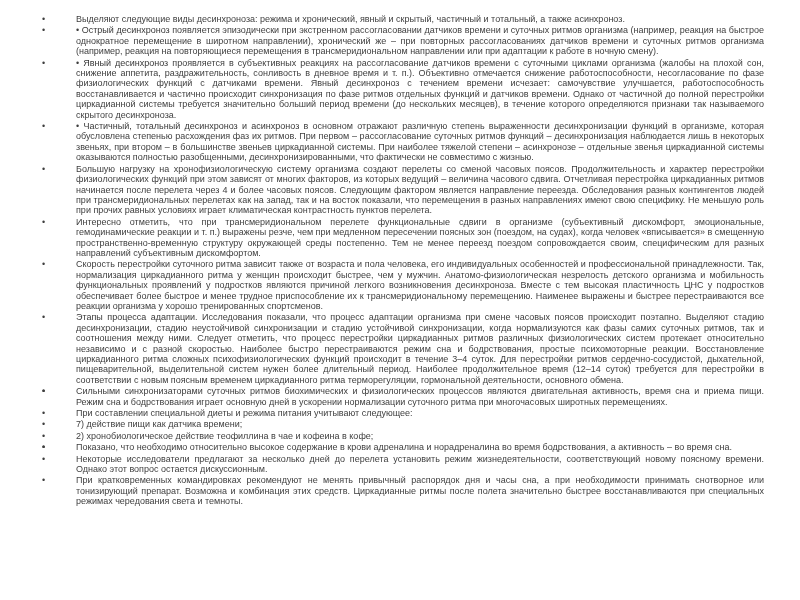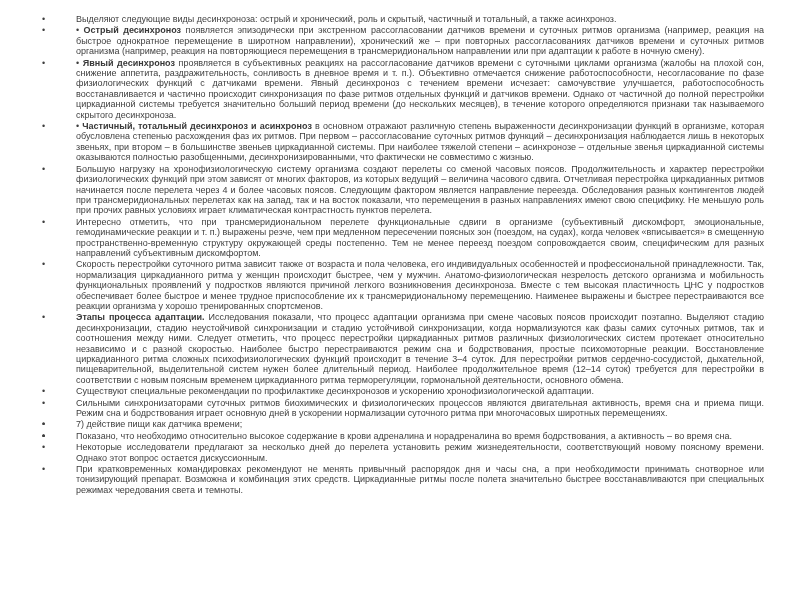--- a/index.html
+++ b/index.html
@@ -34,40 +34,40 @@
     margin: 0 0 1px 0;
   }
   li.list-item .marker {
     position: absolute;
     left: -34px;
     top: 0;
     font-size: 9px;
     color: #3e3e3e;
   }
   li.list-item b {
-    font-weight: bold;
+    font-weight: normal;
     color: #383838;
   }
 </style>
 </head>
 <body>
 
 <div class="page">
   <ul class="bullet-list" id="bullet-list">
-      <li class="list-item"><span class="marker">•</span><span><span>Выделяют следующие виды десинхроноза: острый и хронический, роль и скрытый, частичный и тотальный, а также асинхроноз.</span></span></li>
+      <li class="list-item"><span class="marker">•</span><span><span>Выделяют следующие виды десинхроноза: режима и хронический, явный и скрытый, частичный и тотальный, а также асинхроноз.</span></span></li>
       <li class="list-item"><span class="marker">•</span><span><span>• </span><b>Острый десинхроноз</b><span> появляется эпизодически при экстренном рассогласовании датчиков времени и суточных ритмов организма (например, реакция на быстрое однократное перемещение в широтном направлении), хронический же – при повторных рассогласованиях датчиков времени и суточных ритмов организма (например, реакция на повторяющиеся перемещения в трансмеридиональном направлении или при адаптации к работе в ночную смену).</span></span></li>
       <li class="list-item"><span class="marker">•</span><span><span>• </span><b>Явный десинхроноз</b><span> проявляется в субъективных реакциях на рассогласование датчиков времени с суточными циклами организма (жалобы на плохой сон, снижение аппетита, раздражительность, сонливость в дневное время и т. п.). Объективно отмечается снижение работоспособности, несогласование по фазе физиологических функций с датчиками времени. Явный десинхроноз с течением времени исчезает: самочувствие улучшается, работоспособность восстанавливается и частично происходит синхронизация по фазе ритмов отдельных функций и датчиков времени. Однако от частичной до полной перестройки циркадианной системы требуется значительно больший период времени (до нескольких месяцев), в течение которого определяются признаки так называемого скрытого десинхроноза.</span></span></li>
       <li class="list-item"><span class="marker">•</span><span><span>• </span><b>Частичный, тотальный десинхроноз и асинхроноз</b><span> в основном отражают различную степень выраженности десинхронизации функций в организме, которая обусловлена степенью расхождения фаз их ритмов. При первом – рассогласование суточных ритмов функций – десинхронизация наблюдается лишь в некоторых звеньях, при втором – в большинстве звеньев циркадианной системы. При наиболее тяжелой степени – асинхронозе – отдельные звенья циркадианной системы оказываются полностью разобщенными, десинхронизированными, что фактически не совместимо с жизнью.</span></span></li>
       <li class="list-item"><span class="marker">•</span><span><span>Большую нагрузку на хронофизиологическую систему организма создают перелеты со сменой часовых поясов. Продолжительность и характер перестройки физиологических функций при этом зависят от многих факторов, из которых ведущий – величина часового сдвига. Отчетливая перестройка циркадианных ритмов начинается после перелета через 4 и более часовых поясов. Следующим фактором является направление переезда. Обследования разных контингентов людей при трансмеридиональных перелетах как на запад, так и на восток показали, что перемещения в разных направлениях имеют свою специфику. Не меньшую роль при прочих равных условиях играет климатическая контрастность пунктов перелета.</span></span></li>
       <li class="list-item"><span class="marker">•</span><span><span>Интересно отметить, что при трансмеридиональном перелете функциональные сдвиги в организме (субъективный дискомфорт, эмоциональные, гемодинамические реакции и т. п.) выражены резче, чем при медленном пересечении поясных зон (поездом, на судах), когда человек «вписывается» в смещенную пространственно-временную структуру окружающей среды постепенно. Тем не менее переезд поездом сопровождается своим, специфическим для разных направлений субъективным дискомфортом.</span></span></li>
       <li class="list-item"><span class="marker">•</span><span><span>Скорость перестройки суточного ритма зависит также от возраста и пола человека, его индивидуальных особенностей и профессиональной принадлежности. Так, нормализация циркадианного ритма у женщин происходит быстрее, чем у мужчин. Анатомо-физиологическая незрелость детского организма и мобильность функциональных проявлений у подростков являются причиной легкого возникновения десинхроноза. Вместе с тем высокая пластичность ЦНС у подростков обеспечивает более быстрое и менее трудное приспособление их к трансмеридиональному перемещению. Наименее выражены и быстрее перестраиваются все реакции организма у хорошо тренированных спортсменов.</span></span></li>
       <li class="list-item"><span class="marker">•</span><span><b>Этапы процесса адаптации.</b><span> Исследования показали, что процесс адаптации организма при смене часовых поясов происходит поэтапно. Выделяют стадию десинхронизации, стадию неустойчивой синхронизации и стадию устойчивой синхронизации, когда нормализуются как фазы самих суточных ритмов, так и соотношения между ними. Следует отметить, что процесс перестройки циркадианных ритмов различных физиологических систем протекает относительно независимо и с разной скоростью. Наиболее быстро перестраиваются режим сна и бодрствования, простые психомоторные реакции. Восстановление циркадианного ритма сложных психофизиологических функций происходит в течение 3–4 суток. Для перестройки ритмов сердечно-сосудистой, дыхательной, пищеварительной, выделительной систем нужен более длительный период. Наиболее продолжительное время (12–14 суток) требуется для перестройки в соответствии с новым поясным временем циркадианного ритма терморегуляции, гормональной деятельности, основного обмена.</span></span></li>
-      <li class="list-item"><span class="marker">•</span><span><span>Существуют специальные рекомендации по профилактике десинхронозов и ускорению хронофизиологической адаптации.</span></span></li>
+      <li class="list-item"><span class="marker">•</span></li>
       <li class="list-item"><span class="marker">•</span><span><span>Сильными синхронизаторами суточных ритмов биохимических и физиологических процессов являются двигательная активность, время сна и приема пищи. Режим сна и бодрствования играет основную дней в ускорении нормализации суточного ритма при многочасовых широтных перемещениях.</span></span></li>
-      <li class="list-item"><span class="marker">•</span></li>
+      <li class="list-item"><span class="marker">•</span><span><span>При составлении специальной диеты и режима питания учитывают следующее:</span></span></li>
       <li class="list-item"><span class="marker">•</span><span><span>7) действие пищи как датчика времени;</span></span></li>
-      <li class="list-item"><span class="marker">•</span></li>
+      <li class="list-item"><span class="marker">•</span><span><span>2) хронобиологическое действие теофиллина в чае и кофеина в кофе;</span></span></li>
       <li class="list-item"><span class="marker">•</span></li>
       <li class="list-item"><span class="marker">•</span><span><span>Показано, что необходимо относительно высокое содержание в крови адреналина и норадреналина во время бодрствования, а активность – во время сна.</span></span></li>
       <li class="list-item"><span class="marker">•</span><span><span>Некоторые исследователи предлагают за несколько дней до перелета установить режим жизнедеятельности, соответствующий новому поясному времени. Однако этот вопрос остается дискуссионным.</span></span></li>
       <li class="list-item"><span class="marker">•</span><span><span>При кратковременных командировках рекомендуют не менять привычный распорядок дня и часы сна, а при необходимости принимать снотворное или тонизирующий препарат. Возможна и комбинация этих средств. Циркадианные ритмы после полета значительно быстрее восстанавливаются при специальных режимах чередования света и темноты.</span></span></li>
     </ul>
 </div>
 
 </body></html>

